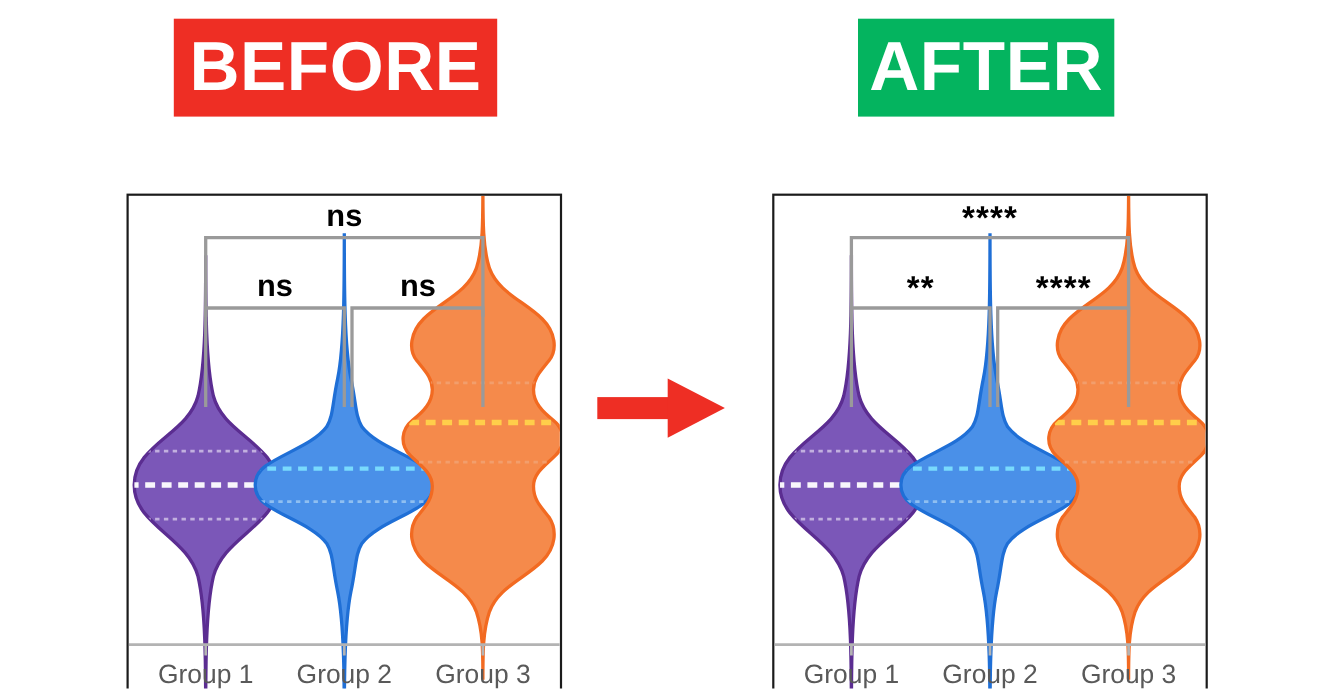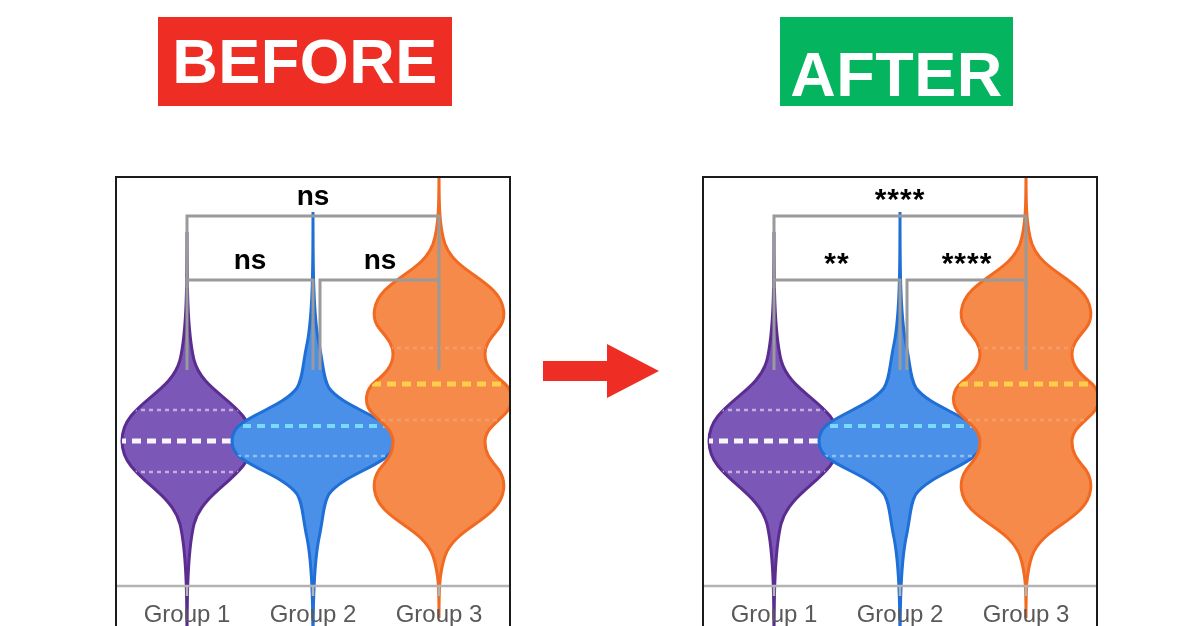--- a/index.html
+++ b/index.html
@@ -17,21 +17,21 @@
   .badge{
     position:absolute;
     display:flex;align-items:center;justify-content:center;
     color:#ffffff;
     font-weight:bold;
     letter-spacing:0.5px;
     line-height:1;
     font-family:"Liberation Sans", sans-serif;
   }
   #badge-before{left:158px;top:17px;width:294px;height:89px;font-size:63px;text-align:right;}
-  #badge-after {left:780px;top:17px;width:233px;height:89px;font-size:63px;align-items:flex-end;}
+  #badge-after {left:780px;top:17px;width:233px;height:89px;font-size:63px;}
 
   
   .panel{
     position:absolute;
     top:136px;
     width:396px;height:466px;
     background:#ffffff;
     border:2px solid #1b1b1b;
     box-sizing:border-box;
     overflow:hidden;

